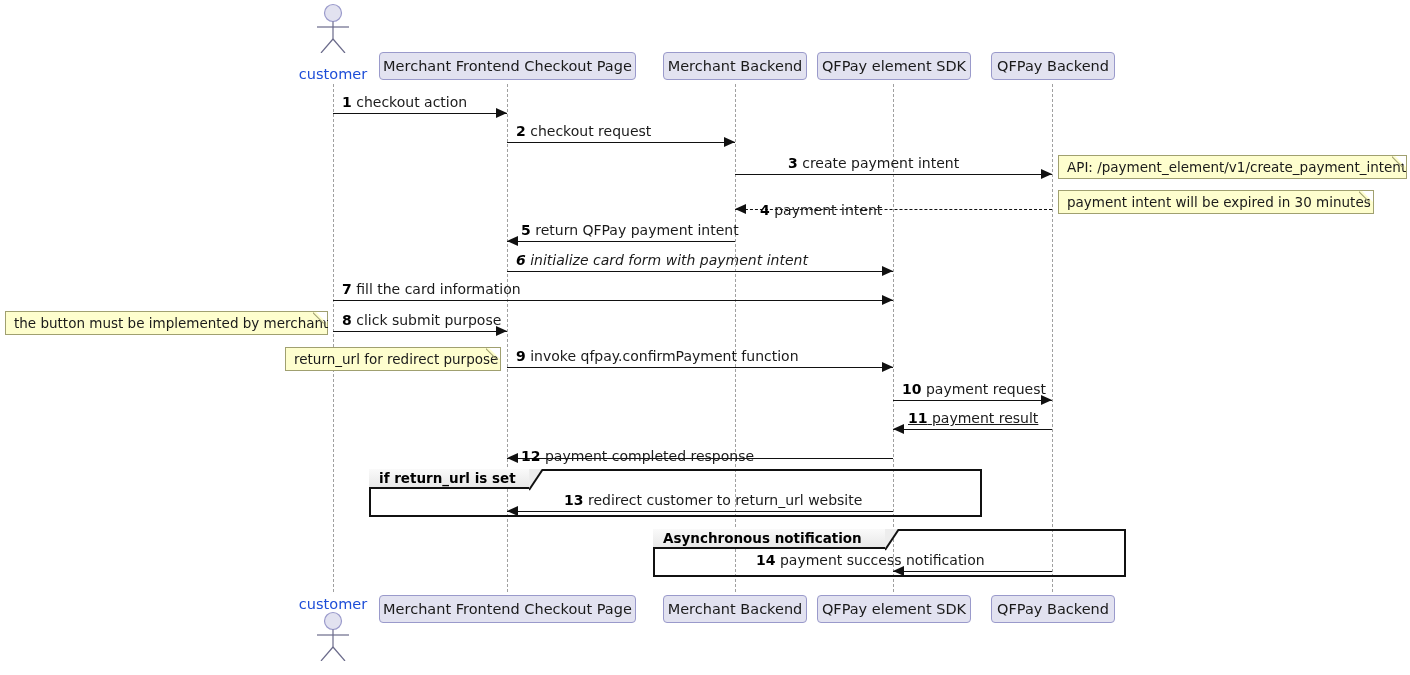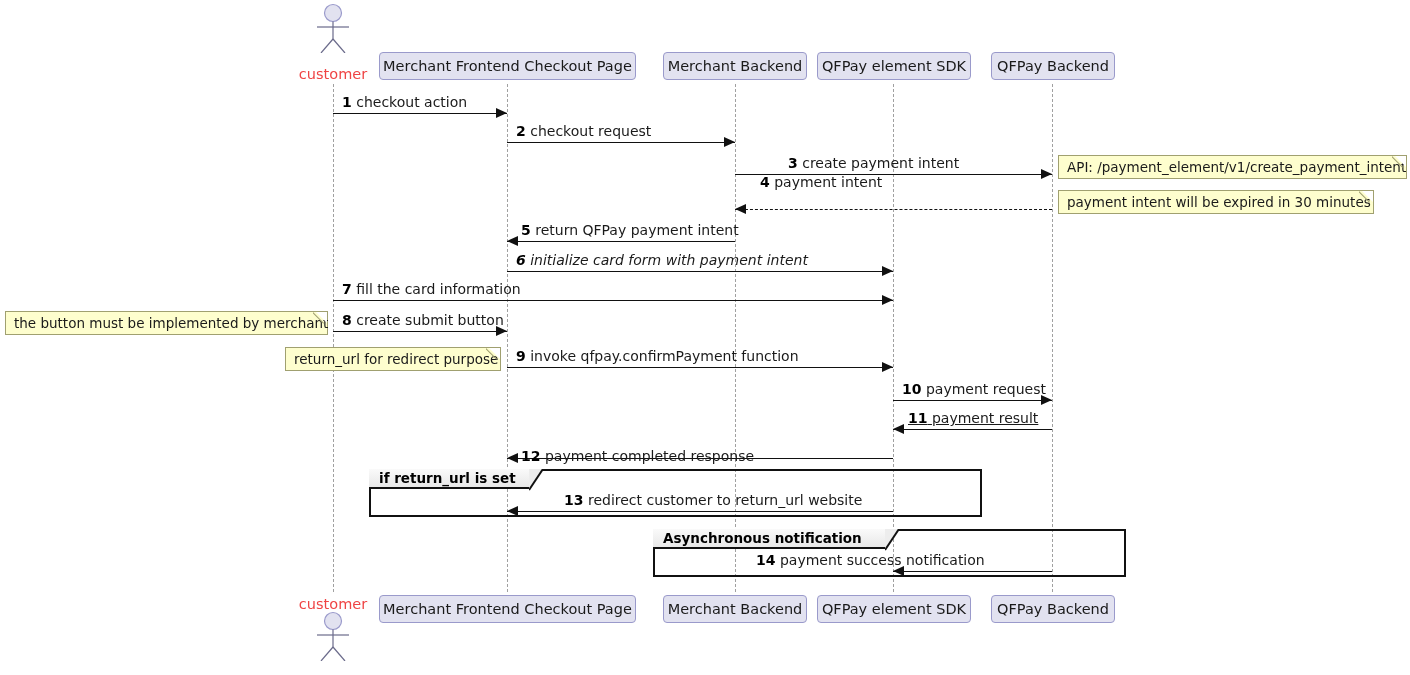--- a/index.html
+++ b/index.html
@@ -49,21 +49,21 @@
   .actor-wrap {
     position: absolute;
     width: 60px;
   }
   .actor-svg { display:block; }
   .actor-label {
     position: absolute;
     font-size: 14.5px;
     white-space: nowrap;
     text-align: center;
-    color: #ef4444;
+    color: #1d4ed8;
   }
   
   .msg {
     position: absolute;
     height: 0;
   }
   .msg-line {
     position: absolute;
     left: 0;
     top: 0;
@@ -235,41 +235,41 @@
     <div class="msg-label" style="left: 516px; top: 123px;"><span class="msg-num">2</span> <span> checkout request</span></div>
     <div class="msg" style="left: 735px; top: 174px; width: 317px;">
       <div class="msg-line" style="width: 317px;"></div>
       <div class="arrowhead right" style="left: 306px;"></div>
     </div>
     <div class="msg-label" style="left: 788px; top: 155px;"><span class="msg-num">3</span> <span> create payment intent</span></div>
     <div class="msg" style="left: 735px; top: 209px; width: 317px;">
       <div class="msg-line dotted" style="width: 317px;"></div>
       <div class="arrowhead left" style="left: 0px;"></div>
     </div>
-    <div class="msg-label" style="left: 760px; top: 174px;"><span class="msg-num">4</span> <span> payment intent</span></div>
+    <div class="msg-label" style="left: 760px; top: 202px;"><span class="msg-num">4</span> <span> payment intent</span></div>
     <div class="msg" style="left: 507px; top: 241px; width: 228px;">
       <div class="msg-line" style="width: 228px;"></div>
       <div class="arrowhead left" style="left: 0px;"></div>
     </div>
     <div class="msg-label" style="left: 521px; top: 222px;"><span class="msg-num">5</span> <span> return QFPay payment intent</span></div>
     <div class="msg" style="left: 507px; top: 271px; width: 386px;">
       <div class="msg-line" style="width: 386px;"></div>
       <div class="arrowhead right" style="left: 375px;"></div>
     </div>
     <div class="msg-label" style="left: 516px; top: 252px; font-style: italic;"><span class="msg-num">6</span> <span> initialize card form with payment intent</span></div>
     <div class="msg" style="left: 333px; top: 300px; width: 560px;">
       <div class="msg-line" style="width: 560px;"></div>
       <div class="arrowhead right" style="left: 549px;"></div>
     </div>
     <div class="msg-label" style="left: 342px; top: 281px;"><span class="msg-num">7</span> <span> fill the card information</span></div>
     <div class="msg" style="left: 333px; top: 331px; width: 174px;">
       <div class="msg-line" style="width: 174px;"></div>
       <div class="arrowhead right" style="left: 163px;"></div>
     </div>
-    <div class="msg-label" style="left: 342px; top: 312px;"><span class="msg-num">8</span> <span> create submit button</span></div>
+    <div class="msg-label" style="left: 342px; top: 312px;"><span class="msg-num">8</span> <span> click submit purpose</span></div>
     <div class="msg" style="left: 507px; top: 367px; width: 386px;">
       <div class="msg-line" style="width: 386px;"></div>
       <div class="arrowhead right" style="left: 375px;"></div>
     </div>
     <div class="msg-label" style="left: 516px; top: 348px;"><span class="msg-num">9</span> <span> invoke qfpay.confirmPayment function</span></div>
     <div class="msg" style="left: 893px; top: 400px; width: 159px;">
       <div class="msg-line" style="width: 159px;"></div>
       <div class="arrowhead right" style="left: 148px;"></div>
     </div>
     <div class="msg-label" style="left: 902px; top: 381px;"><span class="msg-num">10</span> <span> payment request</span></div>

